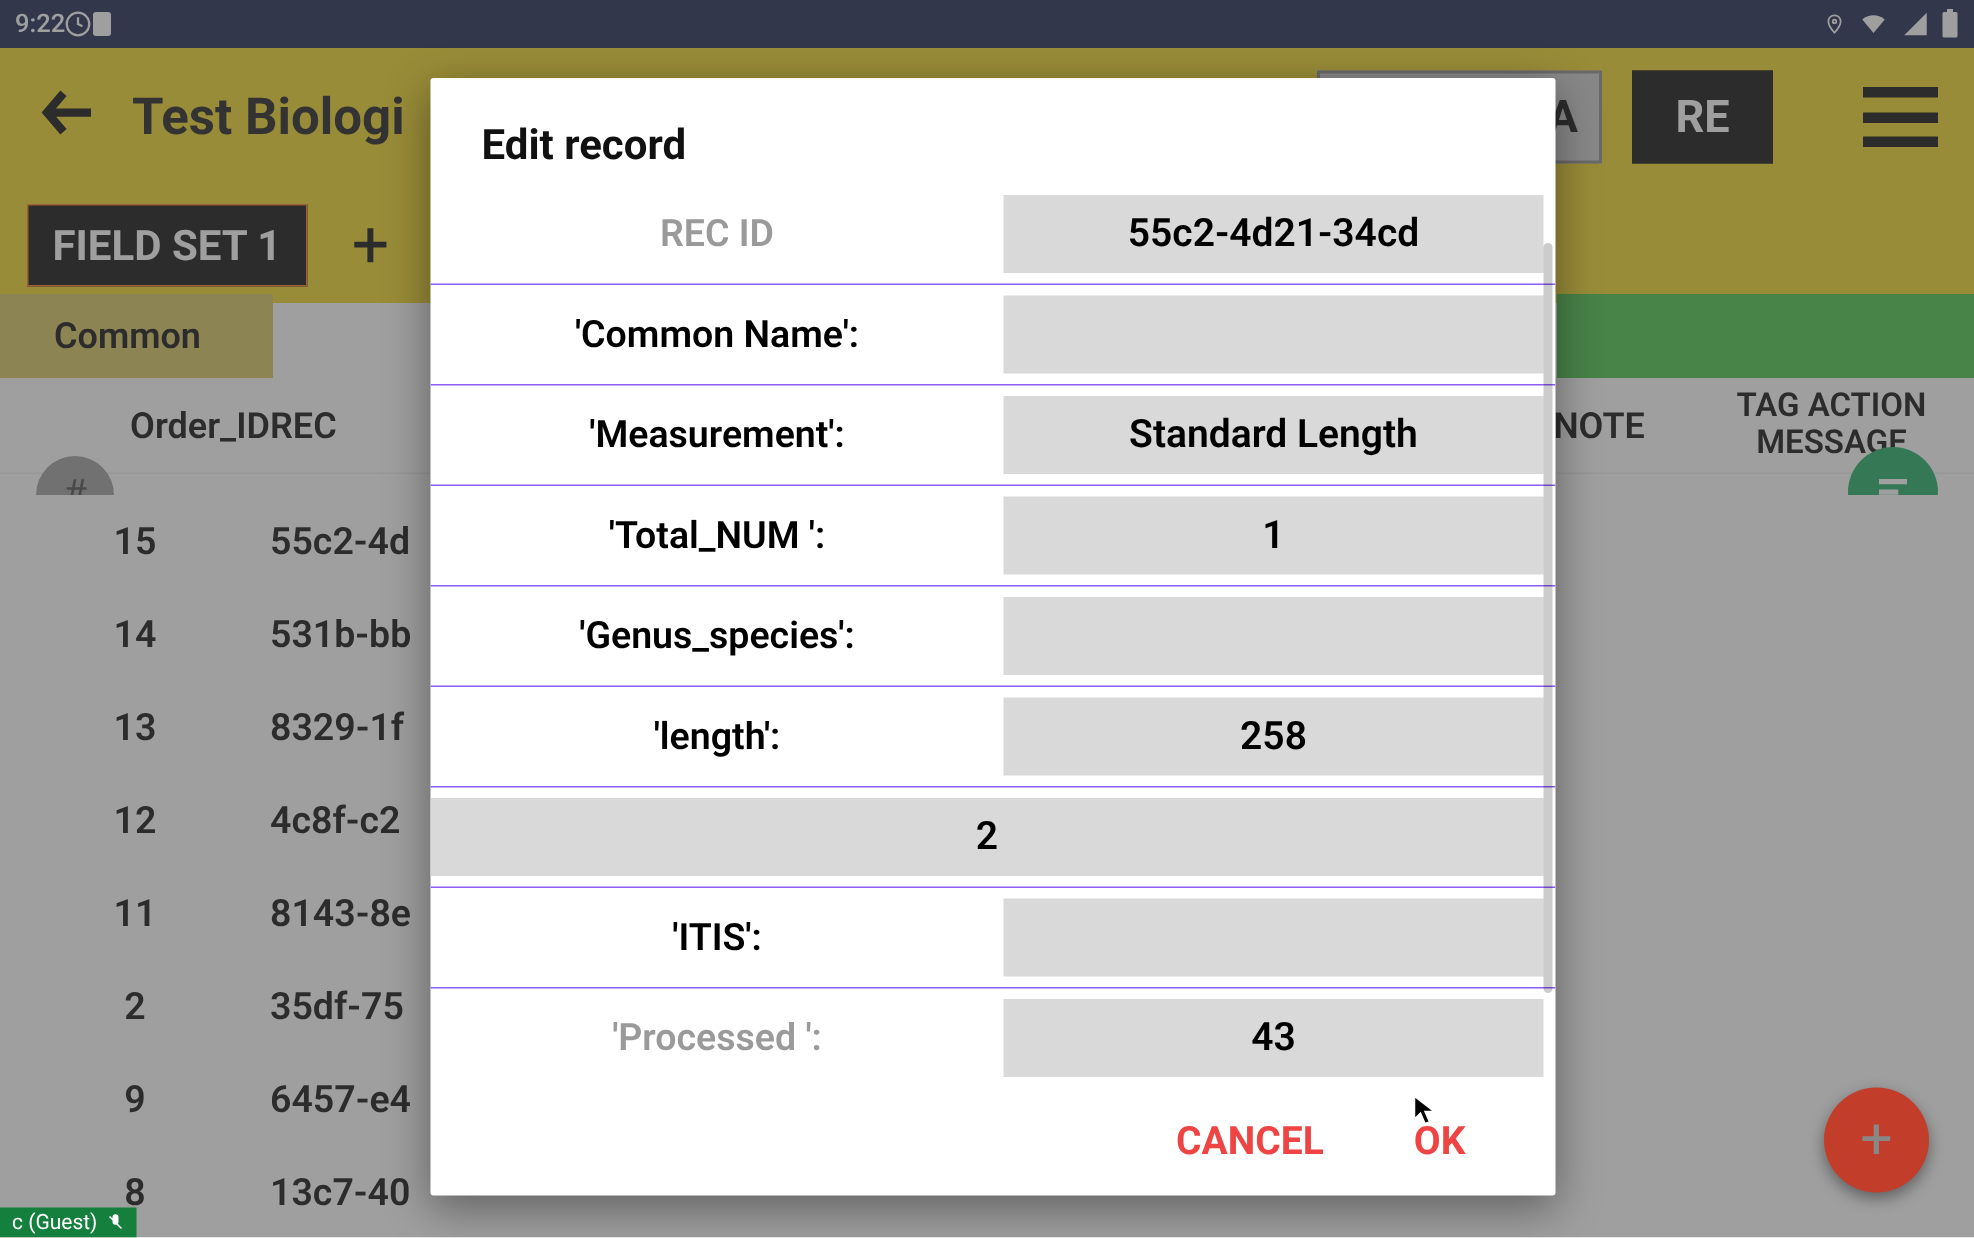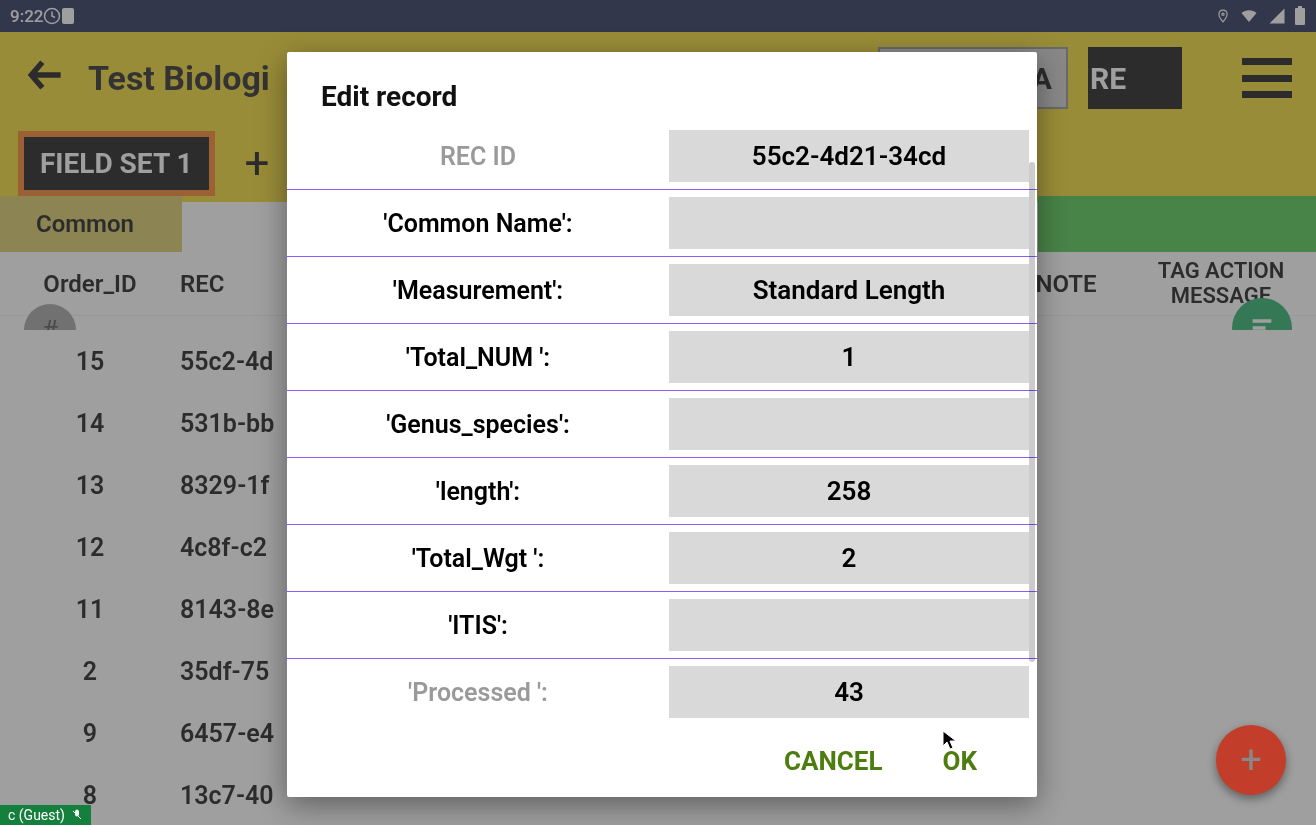--- a/index.html
+++ b/index.html
@@ -21,36 +21,36 @@
   .app-bar {
     position: absolute; top: 32px; left: 0; right: 0; height: 92px;
     background: #f2d41b; display: flex; align-items: center; padding: 0 24px;
     gap: 20px;
   }
   .back-arrow { font-size: 40px; line-height: 1; font-weight: 700; }
   .app-title { font-size: 34px; font-weight: 700; color: #111; }
   .spacer { flex: 1; }
   .top-btn {
     width: 94px; height: 62px; background: #000; color: #fff;
-    display: flex; align-items: center; 
+    display: flex; align-items: center; justify-content: center;
     font-size: 30px; font-weight: 700; border: 2px solid #000;
   }
   .top-btn.a { background: #ccc; border-color: #888; color: #000; width: 190px; justify-content: flex-end; padding-right: 14px; }
   .hamburger { width: 50px; height: 40px; display: flex; flex-direction: column; justify-content: space-between; margin-left: 40px; }
   .hamburger div { height: 7px; background: #000; }
 
   
   .fieldset-row {
     position: absolute; top: 124px; left: 0; right: 0; height: 78px;
     background: #f2d41b; display: flex; align-items: center; padding: 0 18px;
     gap: 30px;
   }
   .fieldset-btn {
     background: #000; color: #fff; font-size: 28px; font-weight: 700;
-    padding: 10px 16px; border: 6px solid #f97316;
+    padding: 10px 16px; border: 1px solid #f97316;
   }
   .plus-icon { font-size: 44px; font-weight: 400; color: #000; }
 
   
   .badge-row {
     position: absolute; top: 196px; left: 0; right: 0; height: 56px;
     display: flex; align-items: stretch;
   }
   .common-badge {
     width: 182px; background: #d8c35a; color: #000; font-size: 24px; font-weight: 600;
@@ -59,21 +59,21 @@
   .badge-mid { flex: 1; }
   .badge-right { width: 278px; background: #3fc13f; display: flex; align-items: center; justify-content: center; font-size: 24px; font-weight: 700; }
 
   
   .table-header {
     position: absolute; top: 252px; left: 0; right: 0; height: 64px;
     background: #fff; display: flex; align-items: center;
     font-size: 24px; font-weight: 600; color: #000;
     border-bottom: 1px solid #eee;
   }
-  .col-order { width: 180px; text-align: center; }
+  .col-order { width: 180px; text-align: right; }
   .col-rec { width: 180px; }
   .col-mid { flex: 1; }
   .col-note { width: 120px; text-align: center; }
   .col-tag { width: 190px; text-align: center; line-height: 1.1; font-size: 22px; }
 
   .hash-circle {
     position: absolute; top: 304px; left: 24px; width: 52px; height: 52px;
     border-radius: 50%; background: #9a9a9a; color: #444;
     display: flex; align-items: center; justify-content: center; font-size: 26px;
   }
@@ -115,21 +115,21 @@
     flex: 1; margin-right: 8px; height: 52px; background: #d9d9d9;
     display: flex; align-items: center; justify-content: center;
     font-size: 26px; font-weight: 600; color: #000;
   }
   .dlg-scrollthumb {
     position: absolute; right: 2px; top: 110px; width: 6px; height: 500px;
     background: rgba(0,0,0,0.2); border-radius: 3px;
   }
   .dlg-actions {
     height: 72px; display: flex; align-items: center; justify-content: flex-end;
-    gap: 60px; padding-right: 60px; font-size: 26px; font-weight: 700; color: #4d7c0f;
+    gap: 60px; padding-right: 60px; font-size: 26px; font-weight: 700; color: #ef4444;
   }
 
   .fab {
     position: absolute; bottom: 30px; right: 30px; width: 70px; height: 70px;
     border-radius: 50%; background: #c23d2a; color: #888;
     display: flex; align-items: center; justify-content: center; font-size: 38px;
     box-shadow: 0 4px 10px rgba(0,0,0,0.4);
   }
 
   .guest-chip {
@@ -281,21 +281,20 @@
       </div>
     <div class="dlg-row">
         <div class="dlg-label">'Genus_species':</div>
         <div class="dlg-value"></div>
       </div>
     <div class="dlg-row">
         <div class="dlg-label">'length':</div>
         <div class="dlg-value">258</div>
       </div>
     <div class="dlg-row">
-        <div class="dlg-label">'Total_Wgt ':</div>
         <div class="dlg-value">2</div>
       </div>
     <div class="dlg-row">
         <div class="dlg-label">'ITIS':</div>
         <div class="dlg-value"></div>
       </div>
     <div class="dlg-row">
         <div class="dlg-label muted">'Processed ':</div>
         <div class="dlg-value">43</div>
       </div>

